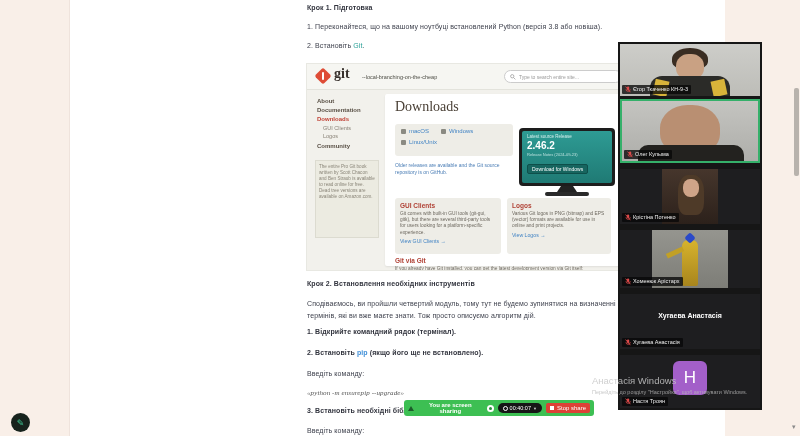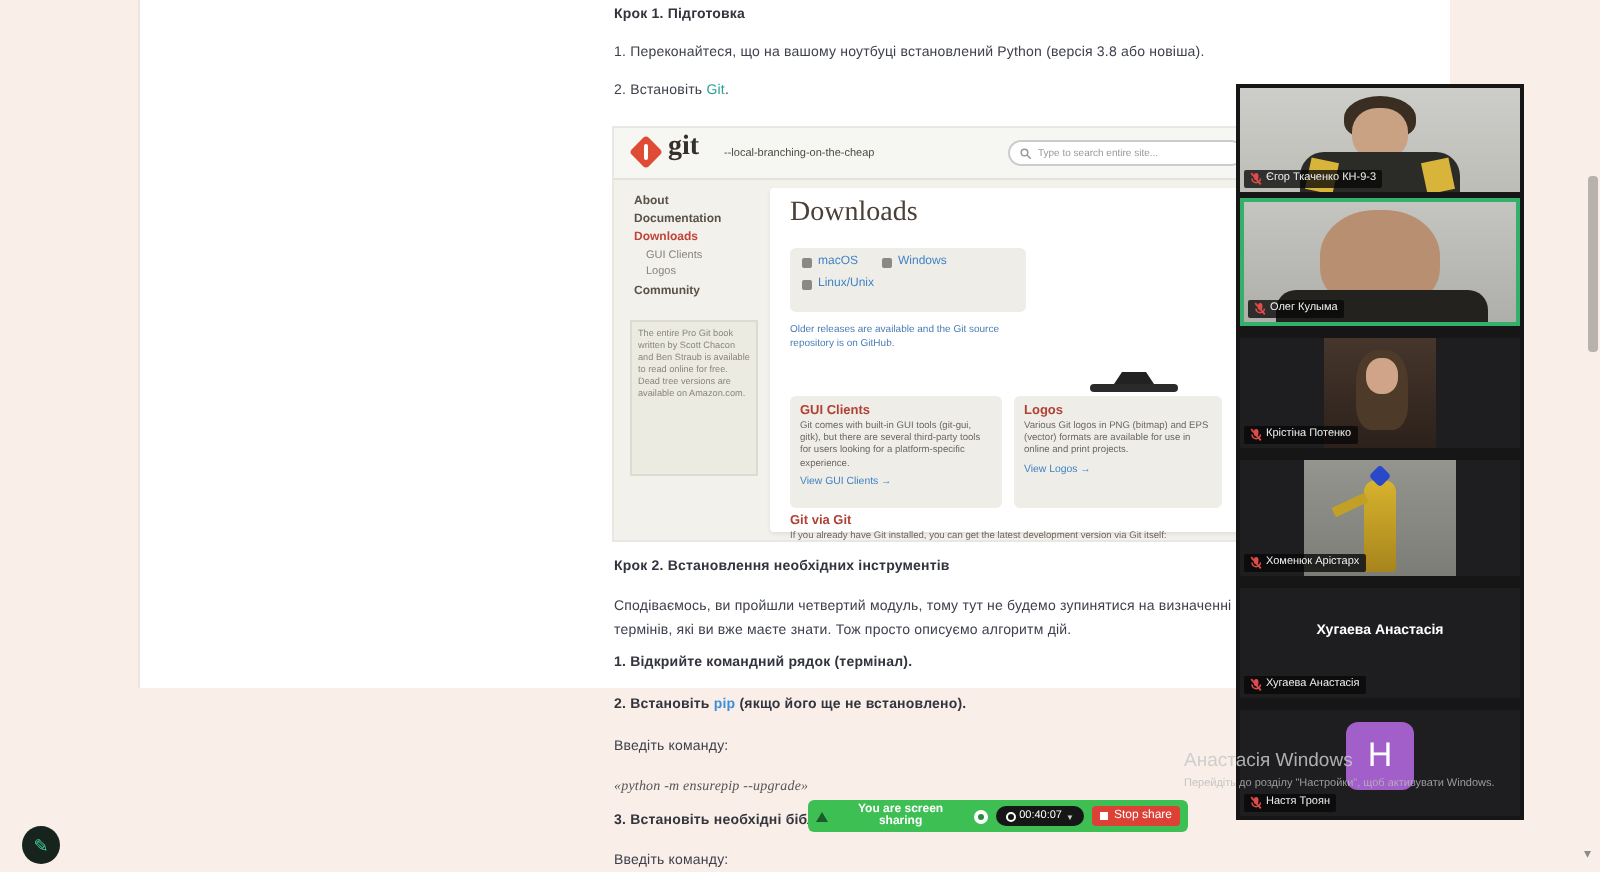--- a/index.html
+++ b/index.html
@@ -1,20 +1,20 @@
 <!DOCTYPE html>
 <html><head>
 <meta charset="utf-8">
 <style>
   * { margin:0; padding:0; box-sizing:border-box; }
   html,body { width:800px; height:436px; overflow:hidden; }
   body { font-family:"Liberation Sans", sans-serif; background:#f9efe8; position:relative; }
 
   
-  .doc { position:absolute; left:69px; top:0; width:656px; height:344px; background:#fff; border-left:1px solid #efe3dc; }
+  .doc { position:absolute; left:69px; top:0; width:656px; height:436px; background:#fff; border-left:1px solid #efe3dc; }
   .dtxt { position:absolute; left:237px; font-size:7px; color:#3e414d; letter-spacing:.1px; }
   .b { font-weight:bold; color:#32343e; }
   .lnk-teal { color:#2aa198; }
   .lnk-blue { color:#3f8fd8; }
   .code { font-style:italic; color:#555; font-family:"Liberation Serif", serif; }
 
   
   .gitbox { position:absolute; left:237px; top:64px; width:323px; height:206px; background:#f2f1ec; overflow:hidden; box-shadow:0 0 0 1px #e8e8e2; }
   .githead { position:absolute; left:0; top:0; width:100%; height:26px; background:#f6f6f2; border-bottom:1px solid #e3e3dc; }
   .gitlogo { position:absolute; left:10px; top:6px; width:12px; height:12px; background:#de4c36; border-radius:2px; transform:rotate(45deg); }
@@ -141,20 +141,28 @@
         </div>
         <div class="platrow">
           <span class="plat">
               <span class="platic"></span>
               <span>Linux/Unix</span>
             </span>
         </div>
       </div>
       <div class="older">Older releases are available and the Git source repository is on GitHub.</div>
 
+      <div class="monitor">
+        <div class="mscreen">
+          <div class="m1">Latest source Release</div>
+          <div class="m2">2.46.2</div>
+          <div class="m3">Release Notes (2024-09-23)</div>
+          <div class="mbtn">Download for Windows</div>
+        </div>
+      </div>
       <div class="mstand"></div>
       <div class="mbase"></div>
 
       <div class="secbox" style="left:10px; width:106px;">
         <div class="sec-title">GUI Clients</div>
         <div class="sec-text">Git comes with built-in GUI tools (git-gui, gitk), but there are several third-party tools for users looking for a platform-specific experience.</div>
         <div class="sec-link">View GUI Clients →</div>
       </div>
       <div class="secbox" style="left:122px; width:104px;">
         <div class="sec-title">Logos</div>

